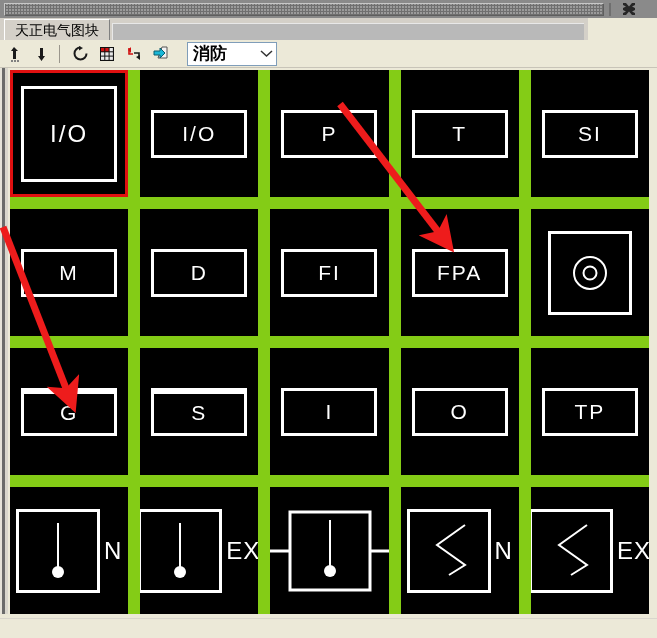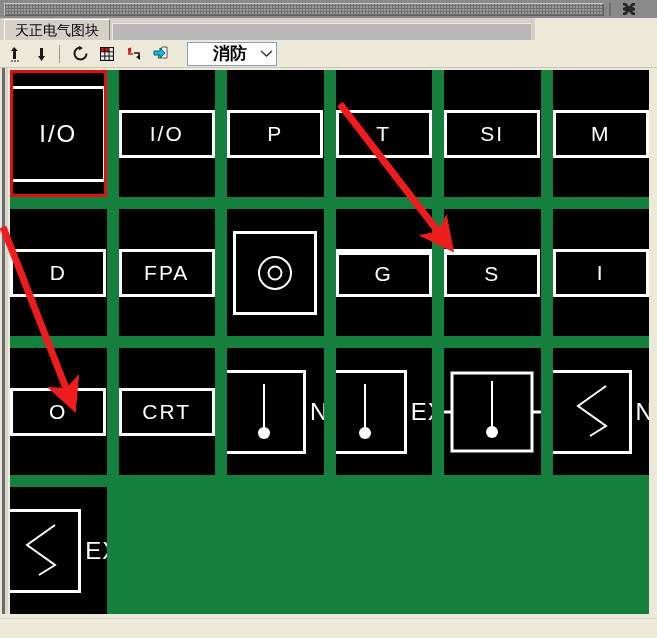--- a/index.html
+++ b/index.html
@@ -33,21 +33,21 @@
   .grip-sep{width:2px;height:13px;background:#6f6f6f;margin-left:5px;}
   .close-btn{
     margin-left:7px;width:22px;height:16px;
     display:flex;align-items:center;justify-content:center;
     cursor:pointer;
   }
   .close-btn svg{display:block;}
 
   
   .tabstrip{
-    position:absolute;left:0;top:18px;width:535px;height:22px;
+    position:absolute;left:0;top:18px;width:588px;height:22px;
     background:#d4d0c8;
     display:flex;align-items:flex-end;
   }
   .tab{
     height:21px;line-height:21px;
     padding:0 10px 0 10px;
     margin-left:4px;
     background:#d4d0c8;
     border-top:1px solid #ffffff;
     border-left:1px solid #ffffff;
@@ -87,43 +87,42 @@
     box-sizing:border-box;
     display:flex;align-items:center;
     cursor:pointer;
   }
   .combo-val{
     flex:1;padding-left:5px;
     font-size:17px;line-height:17px;color:#000;
     font-family:"DejaVu Sans","Liberation Sans",sans-serif;
     font-weight:bold;
     white-space:nowrap;
-    margin-left:20px;
   }
   .combo-arrow{width:20px;display:flex;align-items:center;justify-content:center;}
 
   
   .canvas-wrap{
     position:absolute;left:0;top:68px;width:657px;height:570px;
     background:#ece9d8;
     box-sizing:border-box;
     padding:0 0 0 0;
   }
   .vscroll-left{
     position:absolute;left:0;top:0;width:8px;height:546px;
     background:linear-gradient(90deg,#e6e3da 0 2px,#6b6b6b 2px 5px,#d9d6cd 5px 8px);
   }
   .grid{
     position:absolute;left:10px;top:2px;
     width:639px;height:544px;
     display:grid;
-    grid-template-columns:repeat(6,1fr);
+    grid-template-columns:repeat(5,1fr);
     grid-template-rows:repeat(4,1fr);
     gap:12px;
-    background:#15803d;
+    background:#84cc16;
   }
   .cell{
     position:relative;background:#000000;
     display:flex;align-items:center;justify-content:center;
     cursor:pointer;overflow:hidden;
   }
   .cell.selected{outline:3px solid #e01010;outline-offset:-3px;}
   
   .box{
     border:3px solid #ffffff;
@@ -279,20 +278,25 @@
             <span>M</span>
           </div>
         </div>
         <div class="cell">
           <div class="box rect">
             <span>D</span>
           </div>
         </div>
         <div class="cell">
           <div class="box rect">
+            <span>FI</span>
+          </div>
+        </div>
+        <div class="cell">
+          <div class="box rect">
             <span>FPA</span>
           </div>
         </div>
         <div class="cell">
           <div class="box sqmed">
             <svg width="46" height="46" viewBox="0 0 46 46">
               <circle cx="23" cy="23" r="16" stroke="#ffffff" stroke-width="2" fill="none"></circle>
               <circle cx="23" cy="23" r="6.5" stroke="#ffffff" stroke-width="2" fill="none"></circle>
             </svg>
           </div>
@@ -318,21 +322,21 @@
             <span>I</span>
           </div>
         </div>
         <div class="cell">
           <div class="box rect">
             <span>O</span>
           </div>
         </div>
         <div class="cell">
           <div class="box rect">
-            <span>CRT</span>
+            <span>TP</span>
           </div>
         </div>
         <div class="cell">
           <div class="row4wrap">
             <div class="box sqmed">
               <svg width="56" height="62" viewBox="0 0 56 62">
                 <line x1="28" y1="3" x2="28" y2="48" stroke="#ffffff" stroke-width="2"></line>
                 <circle cx="28" cy="52" r="6" fill="#ffffff"></circle>
               </svg>
             </div>

